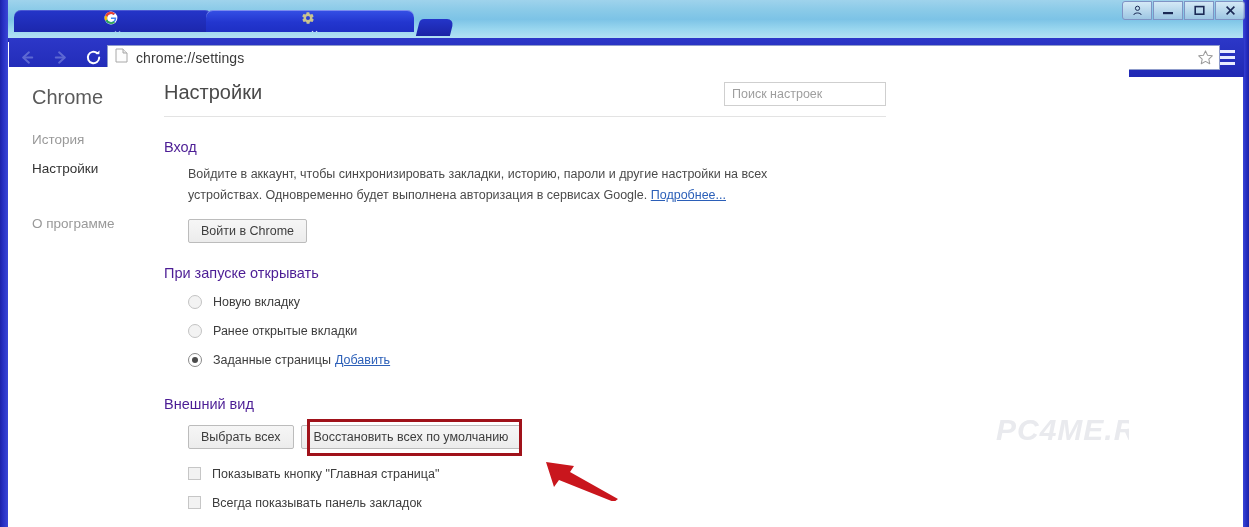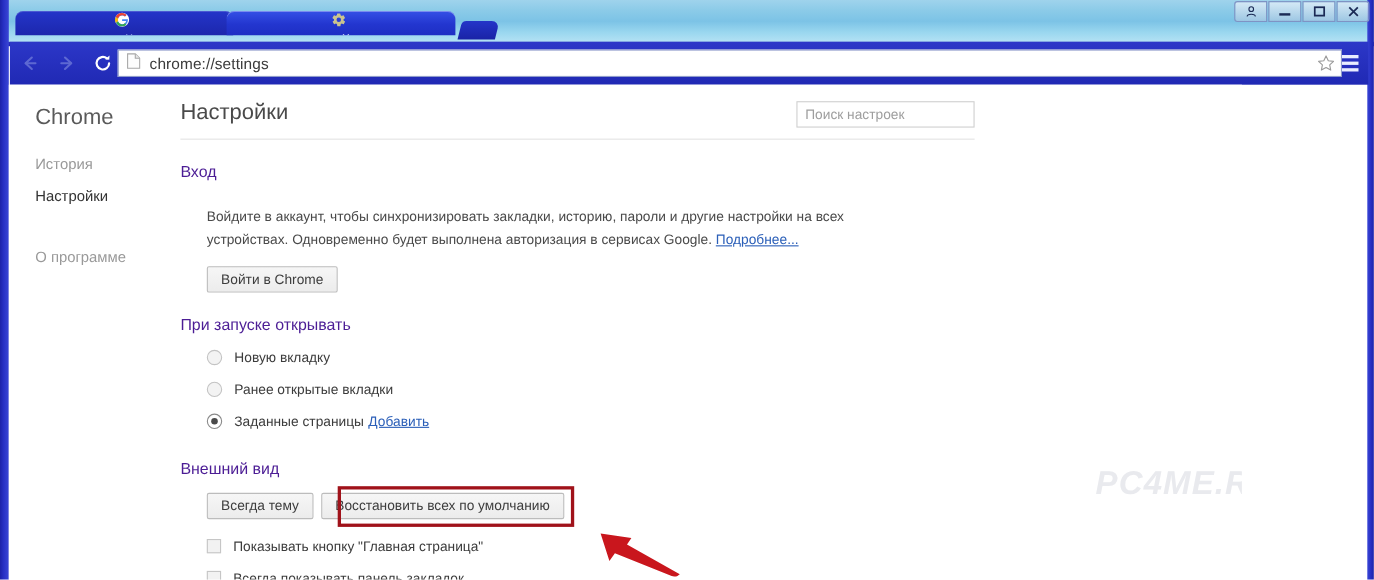--- a/index.html
+++ b/index.html
@@ -156,21 +156,21 @@
     width: 22px; height: 21px;
     display: flex; flex-direction: column; justify-content: center; align-items: center;
     gap: 3px;
   }
   .menu-btn span {
     display: block; width: 15px; height: 3px; background: #e8ecff;
   }
 
   
   .page {
-    position: absolute; left: 8px; top: 77px;
+    position: absolute; left: 8px; top: 67px;
     width: 1121px; height: 450px;
     background: #ffffff;
     overflow: hidden;
   }
 
   
   .sidebar {
     position: absolute; left: 0; top: 0;
     width: 148px; height: 450px;
   }
@@ -235,21 +235,21 @@
   .section-title {
     font-size: 14.5px; color: #4c1d95;
     margin-top: 22px;
   }
   .section-body { margin-left: 24px; }
 
   .desc {
     font-size: 12.5px; color: #4a4a4a;
     line-height: 21px;
     max-width: 580px;
-    margin-top: 22px;
+    margin-top: 9px;
   }
   .desc a { color: #2b5fb8; }
 
   .btn {
     display: inline-flex; align-items: center; justify-content: center;
     height: 24px;
     padding: 0 12px;
     font-family: "Liberation Sans", sans-serif;
     font-size: 12.5px;
     color: #3d3d3d;
@@ -480,21 +480,21 @@
             <a href="#">Добавить</a>
           </div>
         </div>
       </div>
 
       <div class="section">
         <div class="section-title">Внешний вид</div>
         <div class="section-body">
           <div class="appearance-buttons">
             <div class="btn-row" style="margin-top:0;">
-              <button class="btn">Всегда тему</button>
+              <button class="btn">Выбрать всех</button>
               <button class="btn">Восстановить всех по умолчанию</button>
             </div>
 
             <div class="annot-box"></div>
             <svg class="annot-arrow" viewBox="0 0 80 42">
               <path d="M78 40 L30 13 L34 7 L6 3 L14 28 L19 21 L74 43 Z" fill="#c9161d"></path>
             </svg>
           </div>
 
           <div class="opt-row" style="margin-top:10px;">

